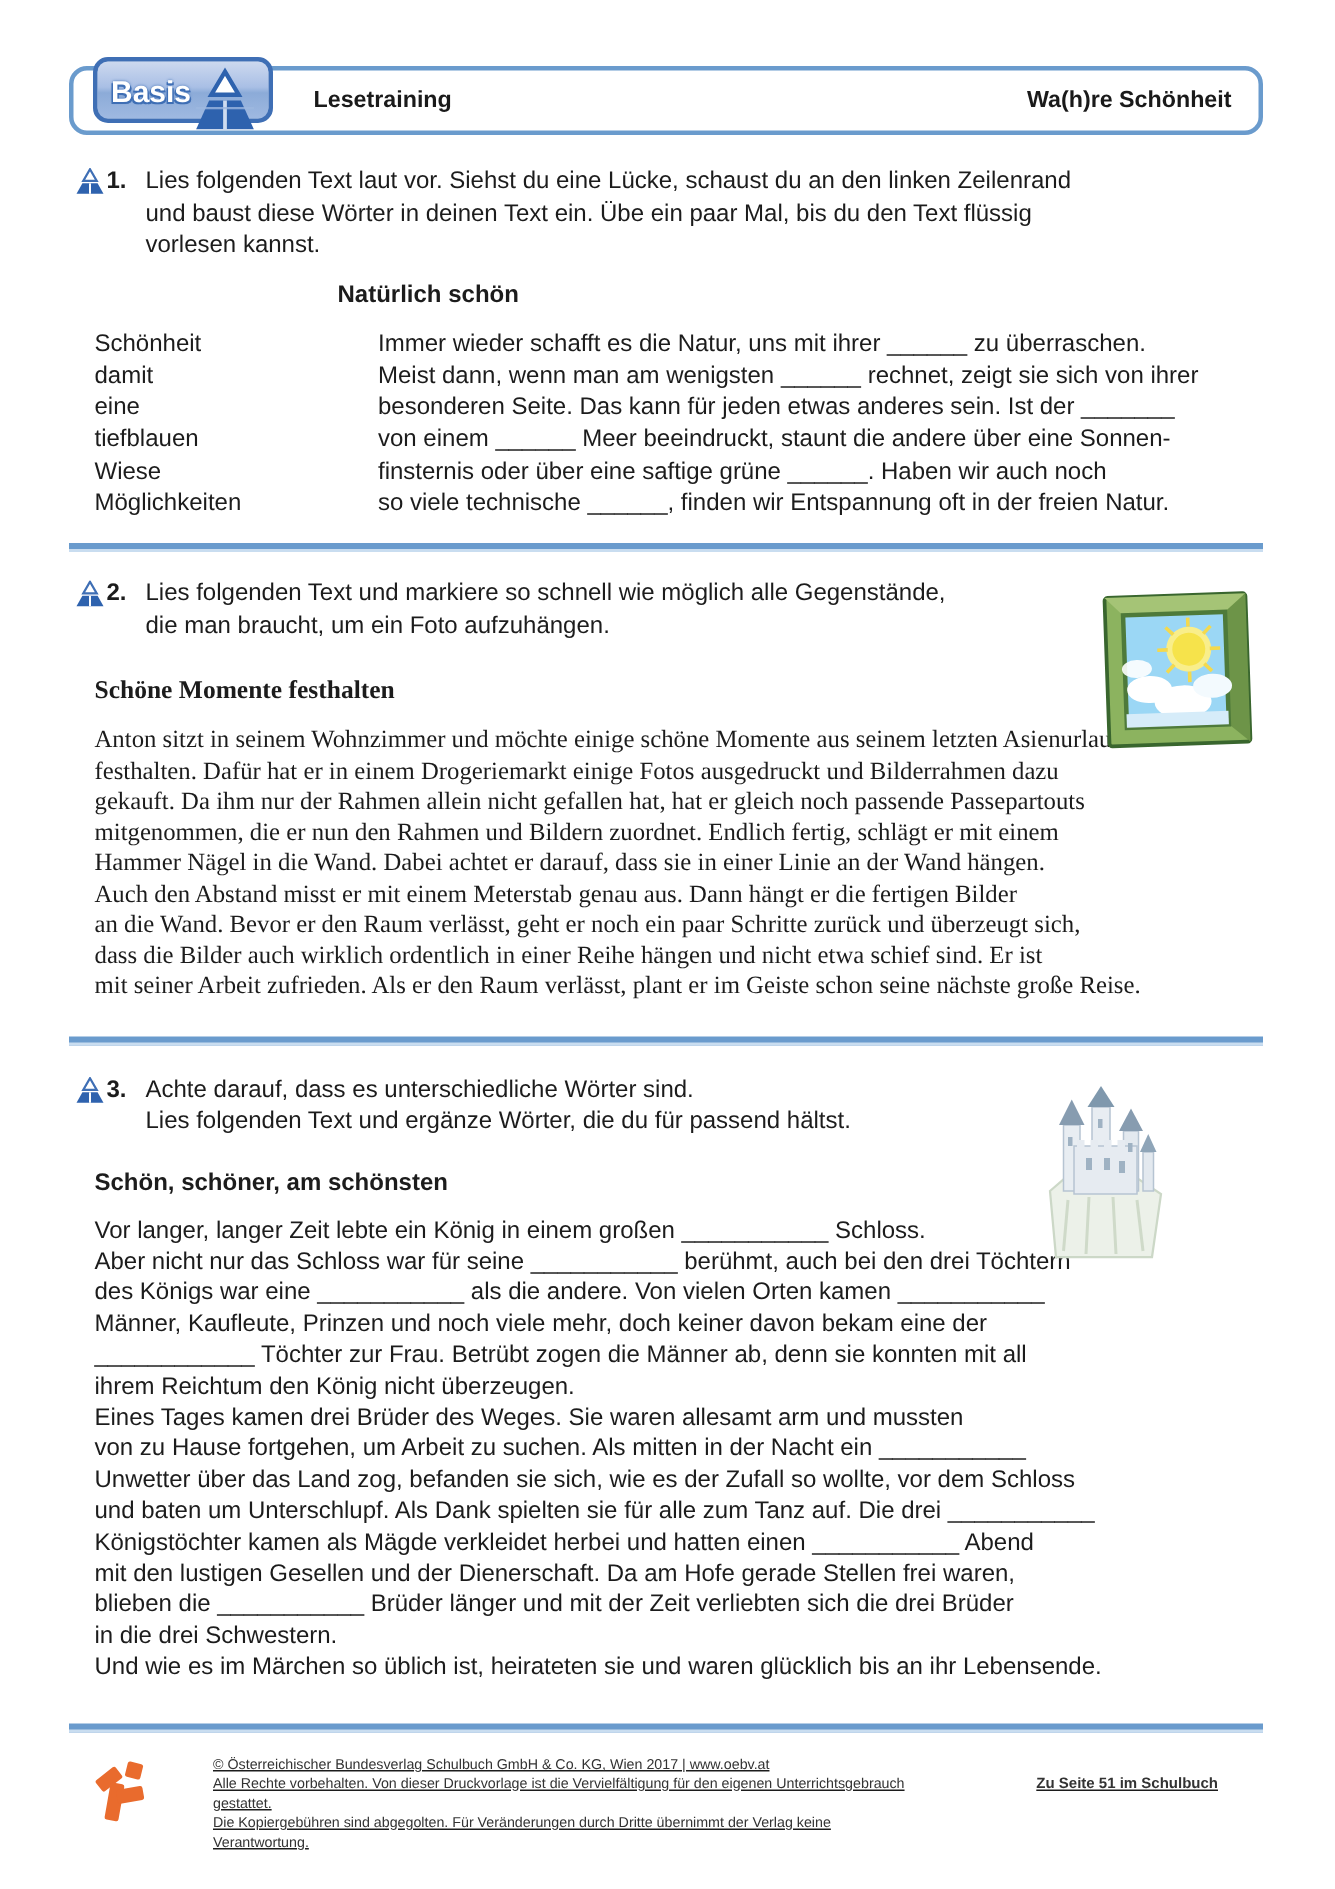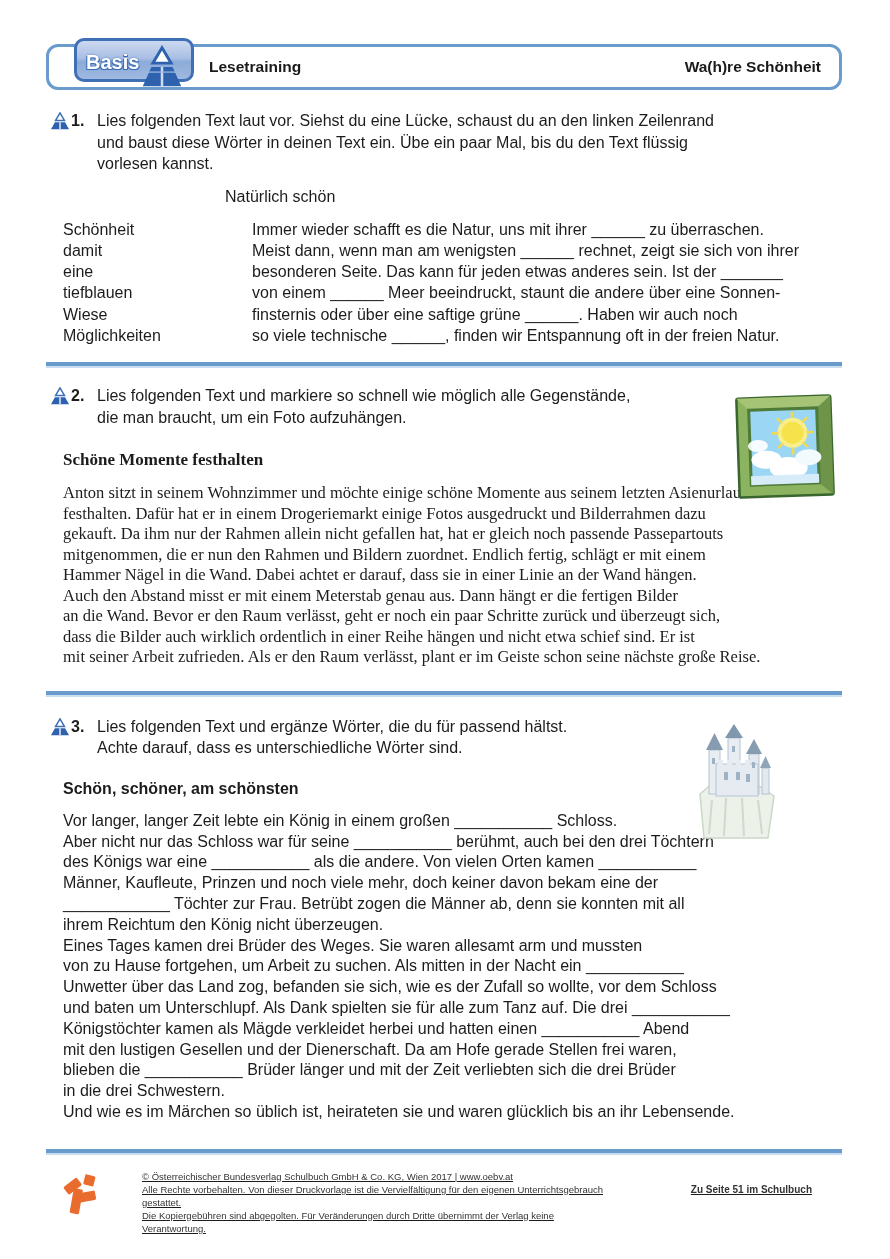--- a/index.html
+++ b/index.html
@@ -7,36 +7,36 @@
         font-family:"Liberation Sans",sans-serif;color:#1c1c1c;}
 
   
   .header{position:relative;margin:44px 48px 0 46px;height:46px;}
   .header-bar{box-sizing:border-box;height:100%;border:3px solid #6a9bcd;border-radius:12px;
               background:#fff;display:flex;align-items:center;}
   .header-titles{display:flex;justify-content:space-between;width:100%;
                  padding:0 18px 0 160px;font-size:15.5px;font-weight:bold;color:#1a1a1a;}
   .logo{position:absolute;left:16px;top:-6px;width:120px;height:44px;
         background:linear-gradient(180deg,#cdd9ef 0%,#a9bfe5 45%,#8cabd8 55%,#9fb9e1 100%);
-        border:3px solid #3f6fb5;border-radius:10px;box-sizing:border-box;margin-left:12px;}
+        border:3px solid #3f6fb5;border-radius:10px;box-sizing:border-box;}
   .logo-text{position:absolute;left:9px;bottom:5px;font-size:20px;font-weight:bold;color:#fff;
              text-shadow:0 0 2px #3f6fb5,1px 1px 0 #3f6fb5,-1px 1px 0 #3f6fb5;}
   .logo-pyramid{position:absolute;right:4px;top:3px;}
 
   
   .content{padding:0 48px 0 49px;}
   .task-head{display:flex;margin-top:20px;}
   .task-icon{flex:0 0 22px;margin-top:2px;}
   .task-num{flex:0 0 26px;font-size:16px;font-weight:bold;line-height:21.5px;}
   .instr{font-size:16px;line-height:21.5px;}
   .divider{margin:0 48px 0 46px;height:4px;background:#6a9bcd;border-bottom:2px solid #c9ddf0;}
   .d1{margin-top:16px;} .d2{margin-top:23px;} .d3{margin-top:26px;}
 
   
-  .t1-heading{margin:13px 0 0 176px;font-size:16px;font-weight:normal;}
+  .t1-heading{margin:13px 0 0 176px;font-size:16px;font-weight:bold;}
   .gap-table{margin-top:13px;}
   .gap-row{display:flex;font-size:16px;line-height:21.3px;gap:39px;}
   .gap-word{flex:0 0 150px;margin-left:14px;}
   .gap-line{flex:1;}
 
   
   .sec{position:relative;}
   .sec2 .task-head{margin-top:17px;}
   .frame-img{position:absolute;right:6px;top:10px;transform:rotate(-2deg);}
   .t2-heading{margin:22px 0 0 14px;font-family:"Liberation Serif",serif;
@@ -210,22 +210,22 @@
           <rect x="68" y="52" width="4" height="8" fill="#9fb2c3"></rect>
       </svg>
       <div class="task-head">
         <svg class="task-icon" width="20" height="18" viewBox="0 0 26 22">
           <polygon points="13,1 18.5,10.5 7.5,10.5" fill="#ffffff" stroke="#3f6fb5" stroke-width="1.8"></polygon>
           <polygon points="6.8,12.5 19.2,12.5 24,21 2,21" fill="#2e62ae"></polygon>
           <rect x="12.2" y="12.5" width="1.6" height="8.5" fill="#ffffff"></rect>
         </svg>
         <span class="task-num">3.</span>
         <div class="instr">
+          <div>Achte darauf, dass es unterschiedliche Wörter sind.</div>
           <div>Lies folgenden Text und ergänze Wörter, die du für passend hältst.</div>
-          <div>Achte darauf, dass es unterschiedliche Wörter sind.</div>
         </div>
       </div>
       <div class="t3-heading">Schön, schöner, am schönsten</div>
       <div class="sans-par">
         <div>Vor langer, langer Zeit lebte ein König in einem großen ___________ Schloss.</div>
         <div>Aber nicht nur das Schloss war für seine ___________ berühmt, auch bei den drei Töchtern</div>
         <div>des Königs war eine ___________ als die andere. Von vielen Orten kamen ___________</div>
         <div>Männer, Kaufleute, Prinzen und noch viele mehr, doch keiner davon bekam eine der</div>
         <div>____________ Töchter zur Frau. Betrübt zogen die Männer ab, denn sie konnten mit all</div>
         <div>ihrem Reichtum den König nicht überzeugen.</div>

